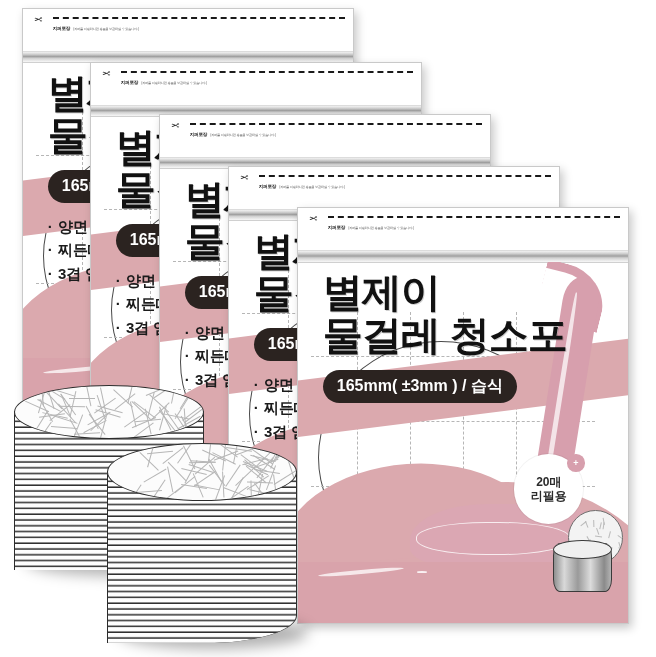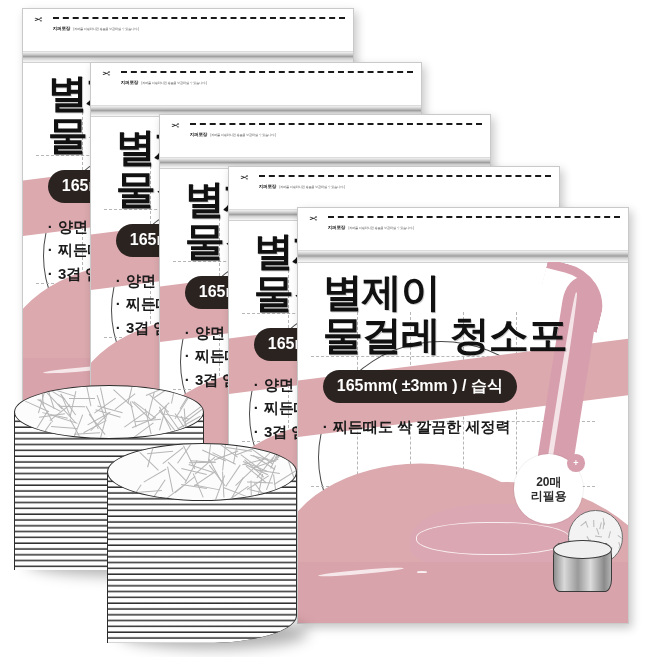--- a/index.html
+++ b/index.html
@@ -614,21 +614,20 @@
               <span style="font-size: 12px;">20매</span>
               <span style="font-size: 12px;">리필용</span>
               <div class="badgeplus" style="font-size: 9px;">+</div>
             </div>
           </div>
           <div class="txt">
             <div class="brand" style="font-size: 40px;">별제이</div>
             <div class="prod" style="font-size: 40px; margin-top: 2px;">물걸레 청소포</div>
             <div style="margin-top: 14px;"><div class="pill" style="font-size: 16px; padding: 6px 14px;">165mm( ±3mm ) / 습식</div></div>
             <div class="bullets" style="margin-top: 12px; font-size: 15px; line-height: 1.55;">
-              <div><b>·</b><span>찌든때도 싹 깔끔한 세정력</span></div>
             </div>
           </div>
         </div>
       </div>
     </div>
 
   <div id="stacks">
       <div class="stack" style="left: 14px; top: 385px; width: 190px; height: 185px; z-index: 20;">
         <div class="shadow"></div>
         <div class="side"></div>

